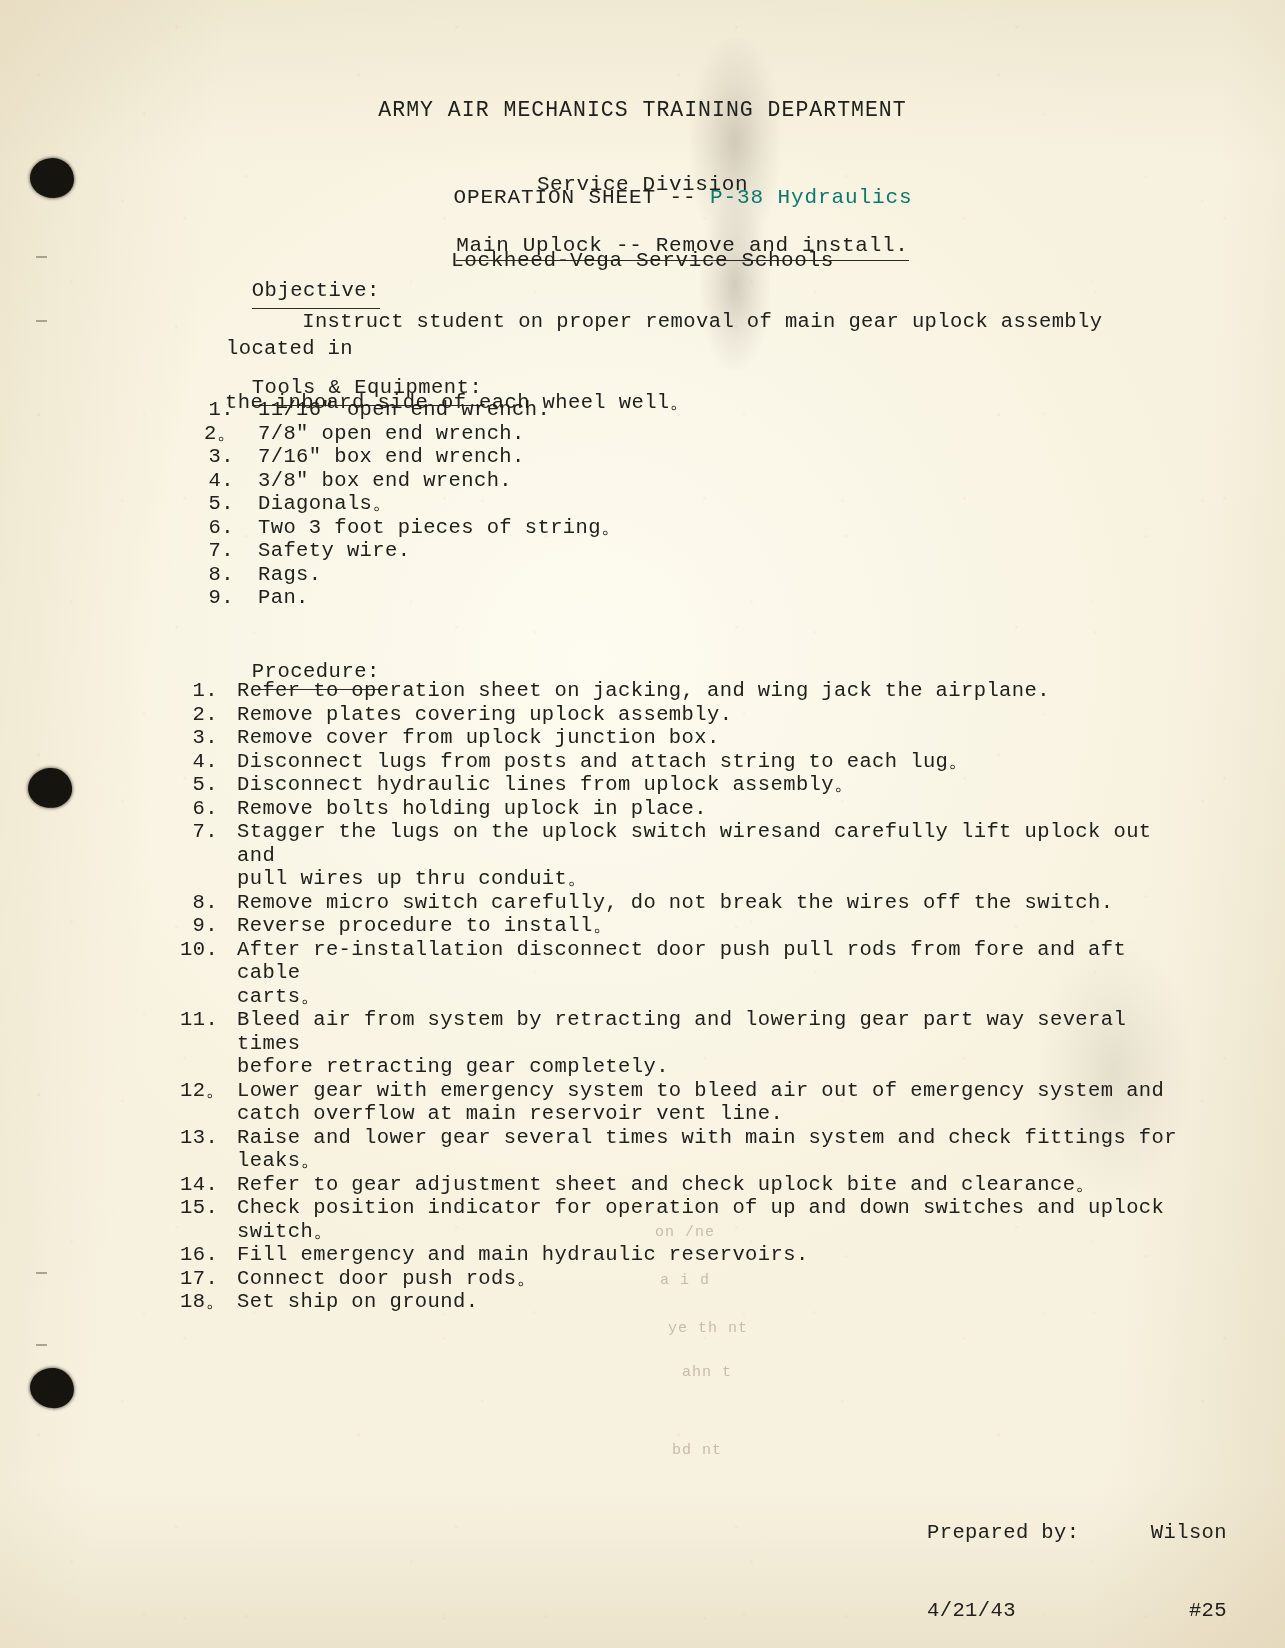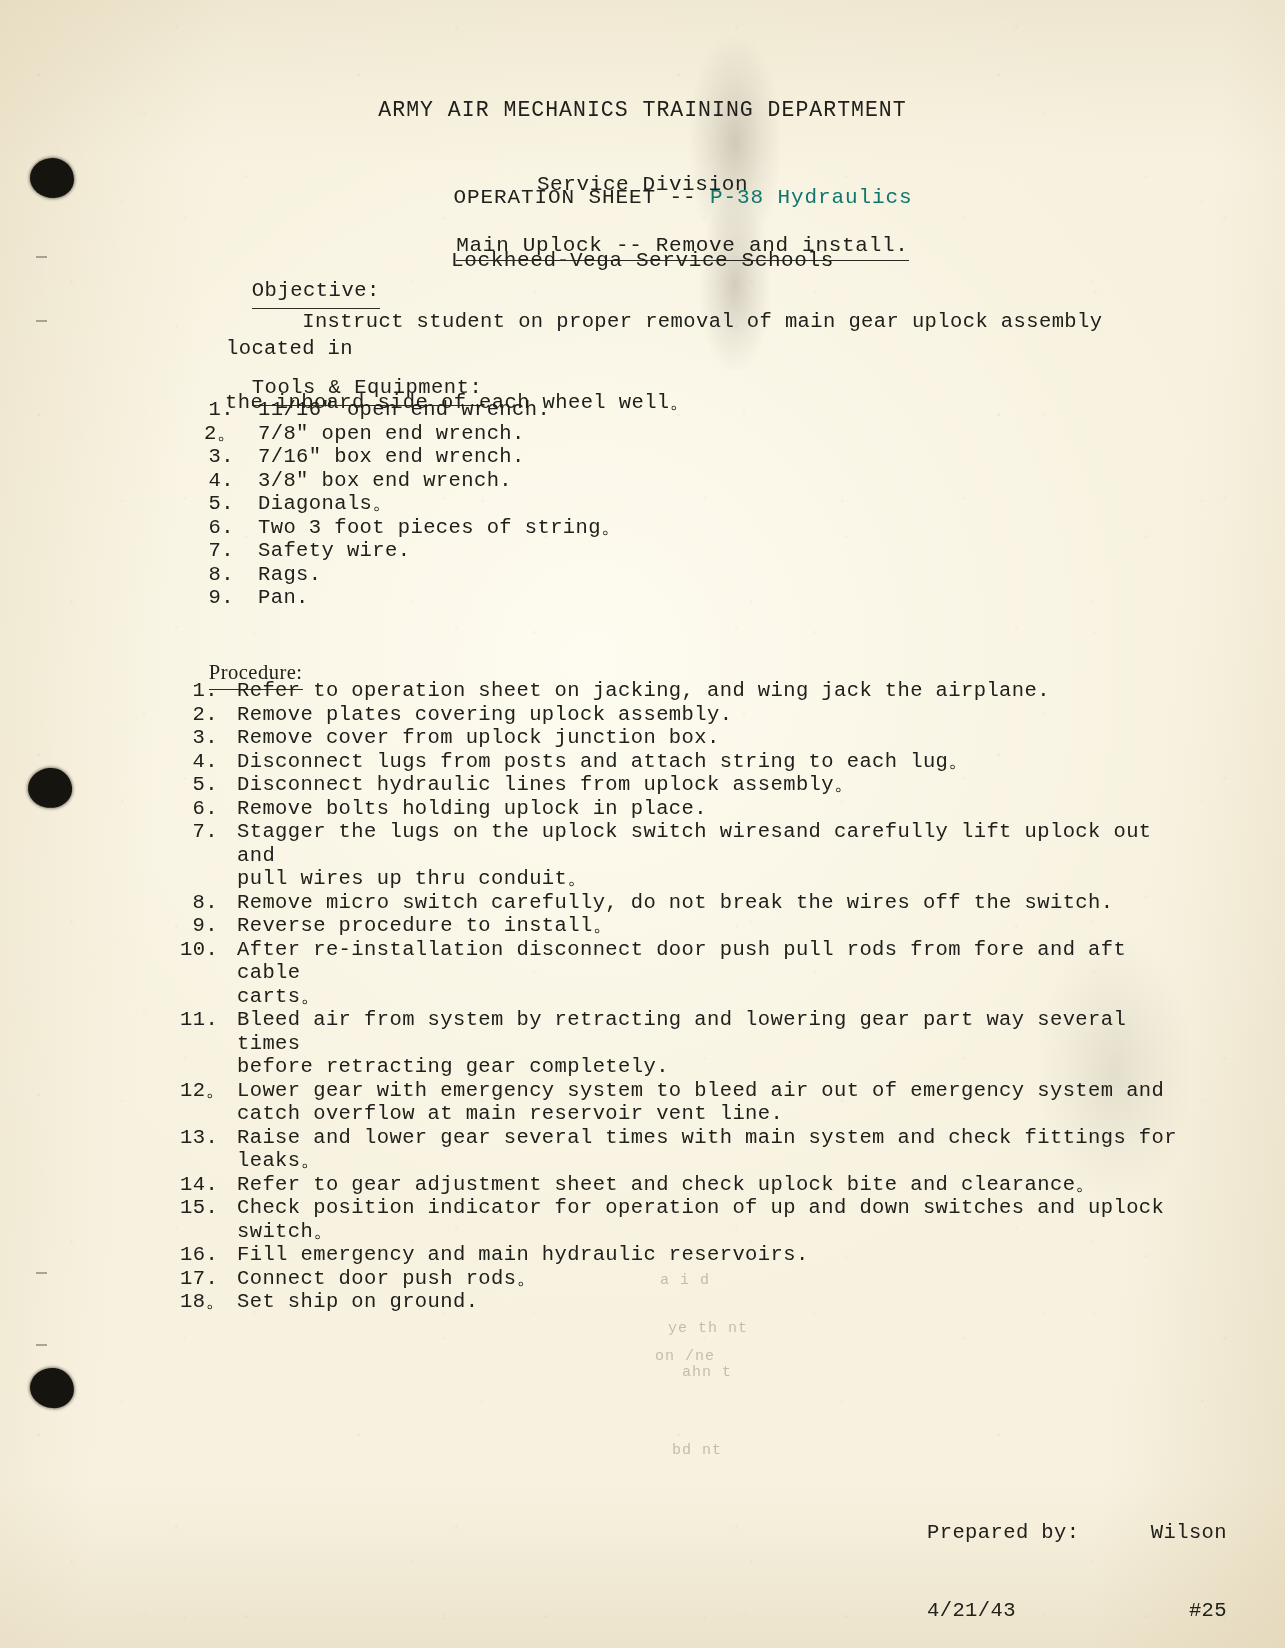--- a/index.html
+++ b/index.html
@@ -114,21 +114,21 @@
     position: absolute;
     font-size: 20.5px;
     letter-spacing: 0.5px;
   }
   .sect-head .u {
     border-bottom: 1.8px solid #2f2c25;
     padding-bottom: 6px;
   }
   .h-objective { left: 175px; top: 255px; }
   .h-tools     { left: 175px; top: 352px; }
-  .h-procedure { left: 175px; top: 636px; font-family: Liberation Serif, serif; }
+  .h-procedure { left: 175px; top: 636px; }
 
   .objective-body {
     position: absolute;
     left: 214px;
     top: 281px;
     width: 900px;
     font-size: 20.5px;
     line-height: 27px;
     margin-left: 12px;
   }
@@ -169,21 +169,21 @@
   .ghost {
     position: absolute;
     color: rgba(118,108,92,0.40);
     font-family: "Liberation Mono", "DejaVu Sans Mono", monospace;
     font-size: 15px;
     letter-spacing: 1px;
     filter: blur(0.7px);
     pointer-events: none;
   }
   .ghost-1 { left: 660px; top: 1272px; }
-  .ghost-2 { left: 655px; top: 1348px; font-family: Liberation Mono, monospace; }
+  .ghost-2 { left: 655px; top: 1224px; font-family: Liberation Mono, monospace; }
   .ghost-3 { left: 668px; top: 1320px; text-align: center; }
   .ghost-4 { left: 682px; top: 1364px; }
   .ghost-5 { left: 672px; top: 1442px; }
 
   
   .footer {
     position: absolute;
     right: 58px;
     top: 1468px;
     font-size: 20.5px;

